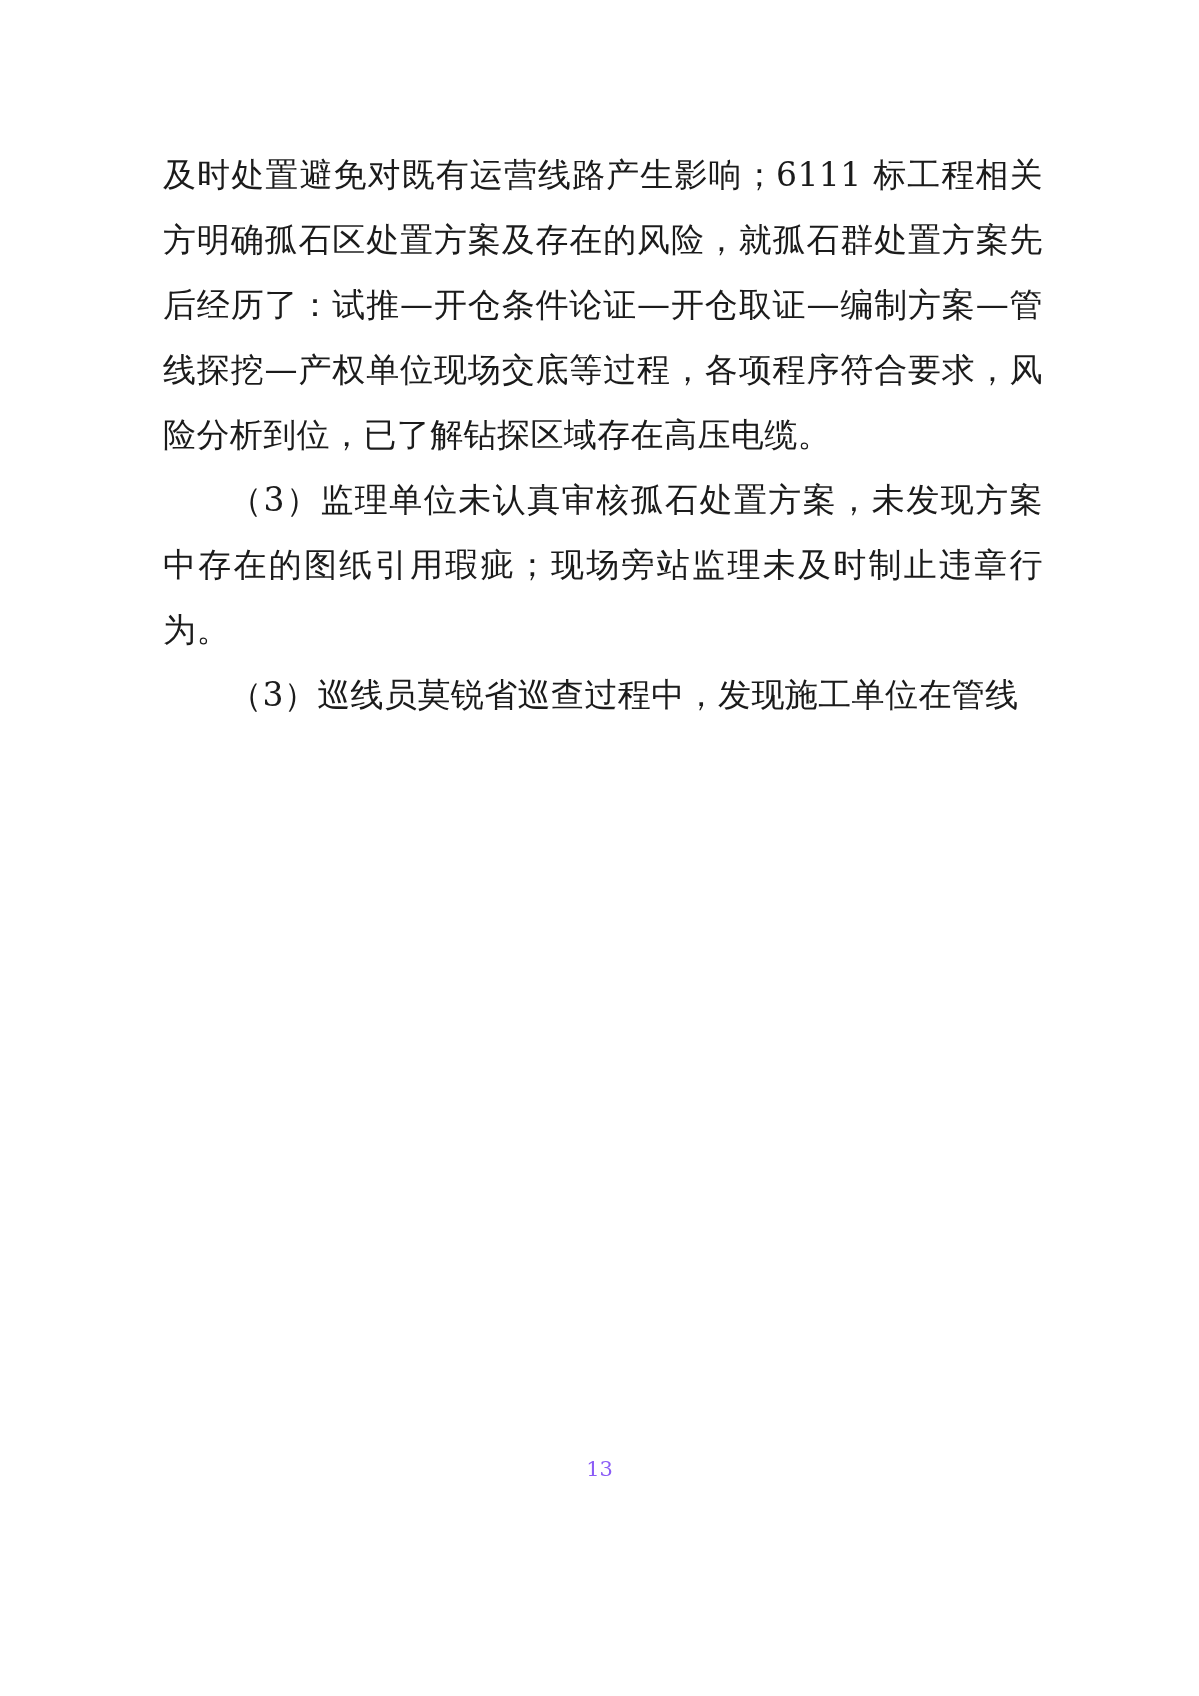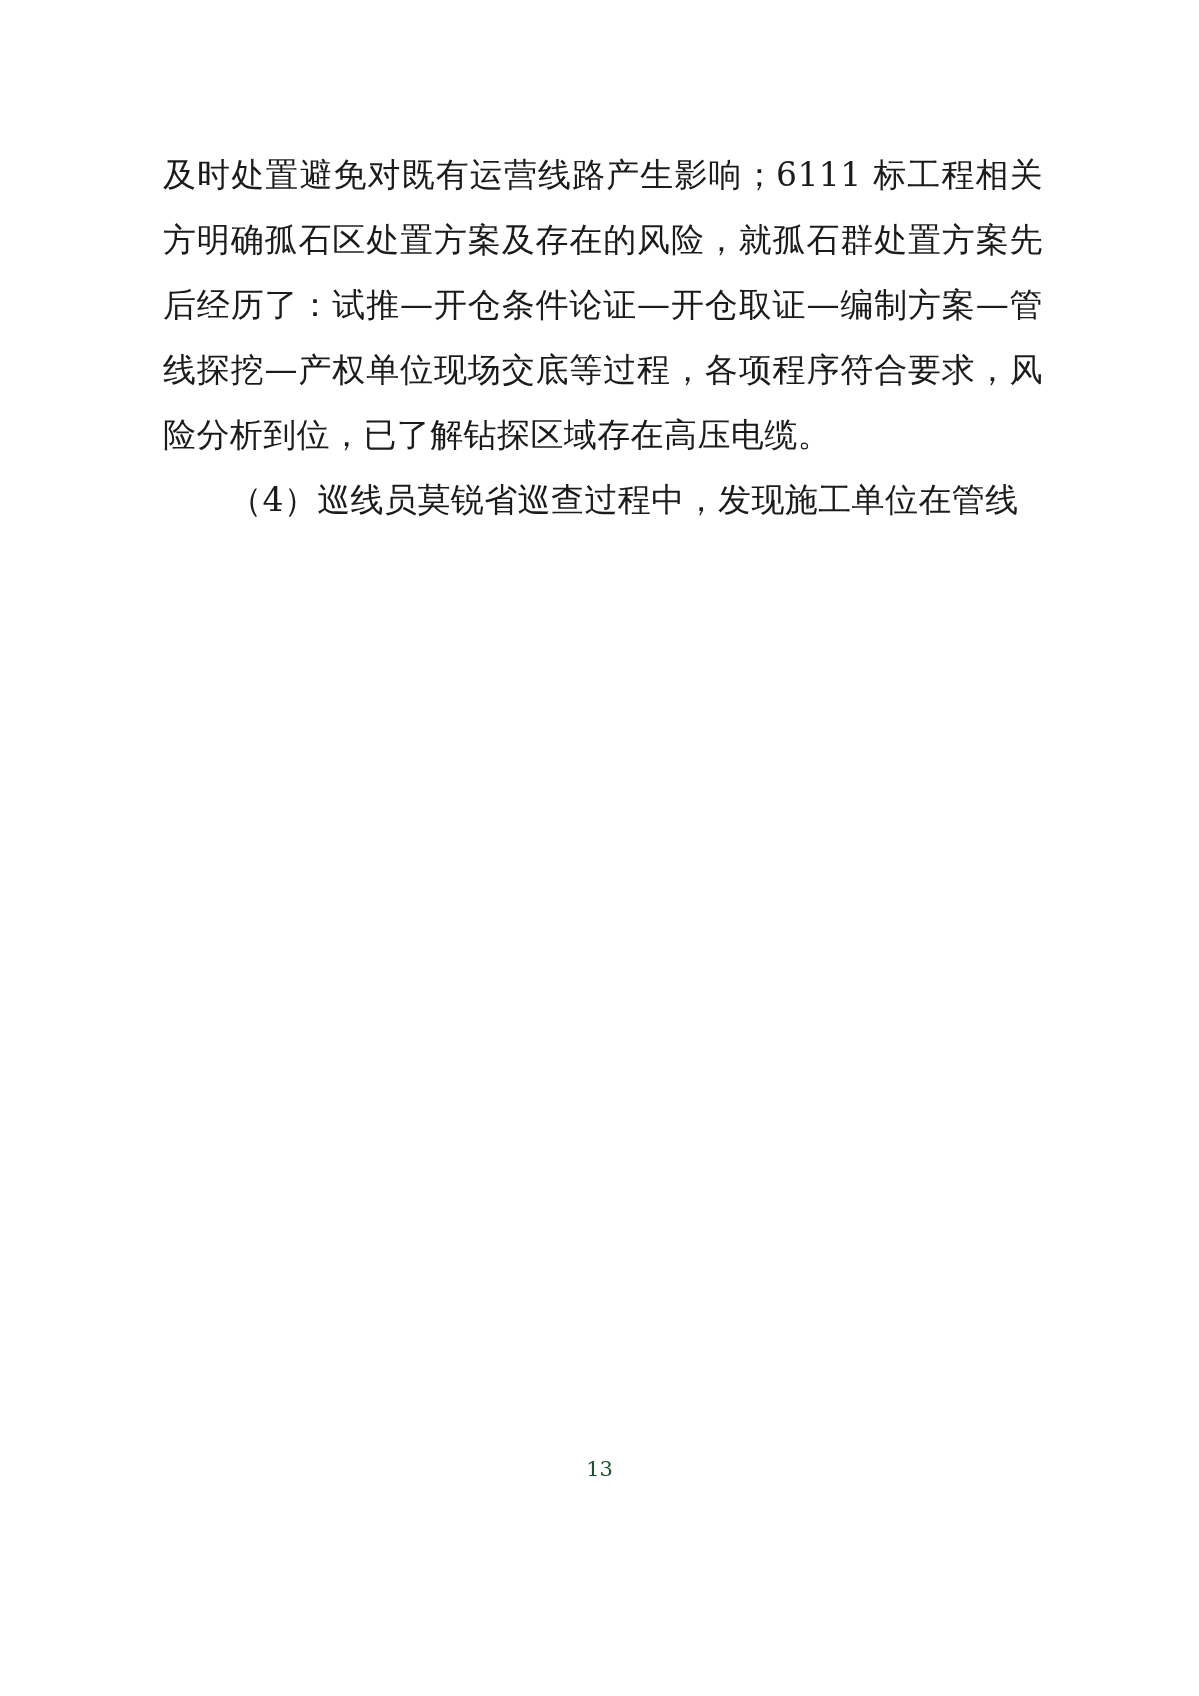--- a/index.html
+++ b/index.html
@@ -35,26 +35,27 @@
   p.indent {
     text-indent: 66px;
   }
   .footer {
     position: absolute;
     left: 0;
     top: 1440px;
     width: 1199px;
     text-align: center;
     font-size: 21px;
-    color: #14532d;
+    color: #8b5cf6;
     font-family: "DejaVu Serif", "Liberation Serif", serif;
   }
 </style>
 </head>
 <body>
 
 <div class="page">
   <div class="content">
     <p class="para">及时处置避免对既有运营线路产生影响；6111 标工程相关方明确孤石区处置方案及存在的风险，就孤石群处置方案先后经历了：试推—开仓条件论证—开仓取证—编制方案—管线探挖—产权单位现场交底等过程，各项程序符合要求，风险分析到位，已了解钻探区域存在高压电缆。</p>
-    <p class="para indent">（4）巡线员莫锐省巡查过程中，发现施工单位在管线</p>
+    <p class="para indent">（3）监理单位未认真审核孤石处置方案，未发现方案中存在的图纸引用瑕疵；现场旁站监理未及时制止违章行为。</p>
+    <p class="para indent">（3）巡线员莫锐省巡查过程中，发现施工单位在管线</p>
   </div>
   <div class="footer">13</div>
 </div>
 
 </body></html>

